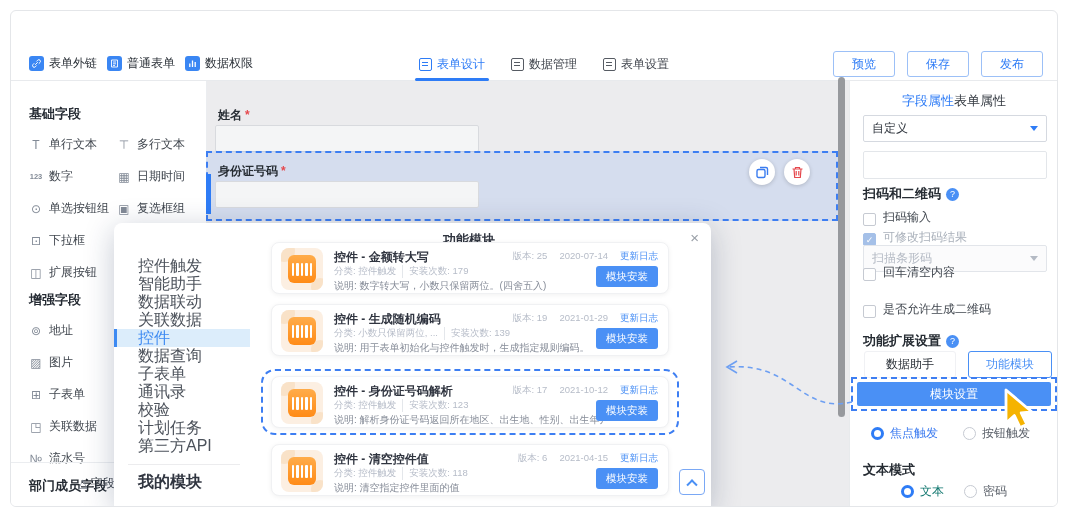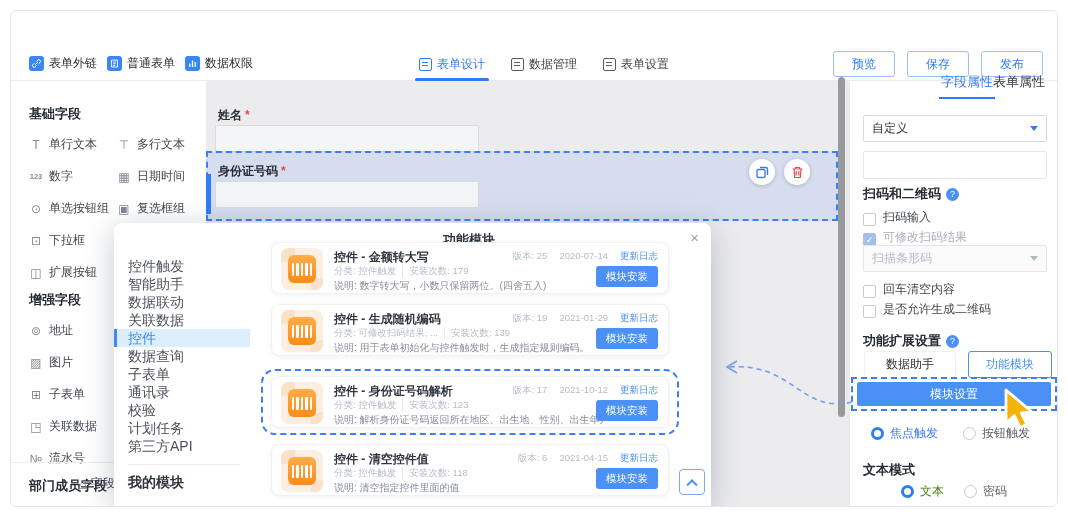--- a/index.html
+++ b/index.html
@@ -71,21 +71,21 @@
     background:rgba(61,126,242,0.13); border:2px dashed #3d7ef2; }
   .sel-handle { position:absolute; left:195px; top:163px; width:5px; height:40px; background:#2e7cf6; }
   .fab { position:absolute; width:26px; height:26px; background:#fff; border-radius:50%;
     box-shadow:0 1px 4px rgba(0,0,0,0.18); display:flex; align-items:center; justify-content:center; cursor:pointer; }
   .scroll-thumb { position:absolute; left:827px; top:66px; width:7px; height:340px;
     background:#97999d; border-radius:4px; }
 
   
   .rpanel { position:absolute; left:838px; top:70px; width:210px; height:427px; background:#fff;
     border-left:1px solid #e8eaec; }
-  .rtabs { position:absolute; left:852px; top:62px; width:182px; display:flex; justify-content:flex-end; }
+  .rtabs { position:absolute; left:852px; top:81px; width:182px; display:flex; justify-content:center; }
   .rtab { font-size:13px; color:#343a42; padding-bottom:8px; cursor:pointer; position:relative; }
   .rtab.active { color:#2e7cf6; }
   .rtab.active::after { content:""; position:absolute; left:-2px; right:-2px; bottom:0; height:2px; background:#2e7cf6; }
   .rsel { position:absolute; left:852px; width:184px; height:27px; border:1px solid #d5d9e0;
     border-radius:2px; background:#fff; font-size:12px; color:#343a42; display:flex;
     align-items:center; padding:0 8px; cursor:pointer; }
   .caret { margin-left:auto; width:0; height:0; border-left:4px solid transparent;
     border-right:4px solid transparent; border-top:5px solid #2e7cf6; }
   .rsel.dis { color:#b4bac4; background:#fbfbfc; border-color:#e2e5ea; }
   .rsel.dis .caret { border-top-color:#b4bac4; }
@@ -115,21 +115,21 @@
     color:#fff; font-size:12px; border-radius:2px; display:flex; align-items:center;
     justify-content:center; cursor:pointer; }
 
   
   .modal { position:absolute; left:103px; top:212px; width:597px; height:283px; background:#fff;
     border-radius:8px 8px 0 0; box-shadow:0 6px 30px rgba(20,40,80,0.25); z-index:50; }
   .m-title { position:absolute; left:145px; top:8px; width:420px; text-align:center;
     font-size:13px; font-weight:bold; color:#303540; }
   .m-close { position:absolute; right:12px; top:6px; font-size:15px; color:#9aa0a8; cursor:pointer; }
   .m-menu { position:absolute; left:0; top:34px; width:136px; }
-  .m-mi { position:relative; height:18px; line-height:18px; padding-left:14px; font-size:14px;
+  .m-mi { position:relative; height:18px; line-height:18px; padding-left:24px; font-size:16px;
     color:#4c525b; cursor:pointer; }
   .m-mi.active { background:#dcedfb; color:#3d8af2; }
   .m-mi.active::before { content:""; position:absolute; left:0; top:0; width:3px; height:100%; background:#3d8af2; }
   .m-div { margin:9px 10px 8px 14px; border-top:1px solid #ececee; }
   .m-mi.head { font-weight:bold; color:#303540; }
   .card { position:absolute; left:157px; width:398px; height:52px; background:#fff;
     border:1px solid #f0f1f3; border-radius:8px; box-shadow:0 1px 5px rgba(0,0,0,0.06); }
   .c-ic { position:absolute; left:9px; top:5px; width:42px; height:42px; border-radius:8px;
     background:#fcefe2; overflow:hidden; }
   .c-ic .dot1 { position:absolute; left:-8px; top:-8px; width:22px; height:22px; border-radius:50%; background:#f9e2c8; }
@@ -381,21 +381,21 @@
     <span>扫码输入</span>
   </div>
   <div class="cbrow dis" style="top:218px;">
     <span class="cb on dis">✓</span>
     <span>可修改扫码结果</span>
   </div>
   <div class="rsel dis" style="top:234px;">
     <span>扫描条形码</span>
     <span class="caret"></span>
   </div>
-  <div class="cbrow" style="top:270px;">
+  <div class="cbrow" style="top:253px;">
     <span class="cb"></span>
     <span>回车清空内容</span>
   </div>
   <div class="cbrow" style="top:290px;">
     <span class="cb"></span>
     <span>是否允许生成二维码</span>
   </div>
   <div class="rsec" style="top:321px;">
     <span>功能扩展设置</span>
     <span class="q-blue">?</span>
@@ -410,21 +410,21 @@
   </div>
   <div class="rradio" style="left:952px; top:414px;">
     <span class="rd"></span>
     <span>按钮触发</span>
   </div>
   <div class="rsec" style="top:450px;">
     <span>文本模式</span>
   </div>
   <div class="rradio" style="left:890px; top:472px;">
     <span class="rd on"></span>
-    <span style="color:#4d7c0f;">文本</span>
+    <span style="color:#0f766e;">文本</span>
   </div>
   <div class="rradio" style="left:953px; top:472px;">
     <span class="rd"></span>
     <span>密码</span>
   </div>
 
   <div class="modal">
     <div class="m-title">功能模块</div>
     <div class="m-close">×</div>
     <div class="m-menu">
@@ -479,21 +479,21 @@
             <span class="bar-sq">
               <i></i>
               <i class="w"></i>
               <i></i>
               <i class="w"></i>
               <i></i>
             </span>
           </div>
       <div class="c-title">控件 - 生成随机编码</div>
       <div class="c-meta">
-            <span>分类: 可修改扫码结果, ...</span>
+            <span>分类: 小数只保留两位, ...</span>
             <span class="d"></span>
             <span>安装次数: 139</span>
           </div>
       <div class="c-ver">
             <span>版本: 19</span>
             <span class="d"></span>
             <span>2021-01-29</span>
             <span class="d"></span>
             <span class="lnk">更新日志</span>
           </div>

